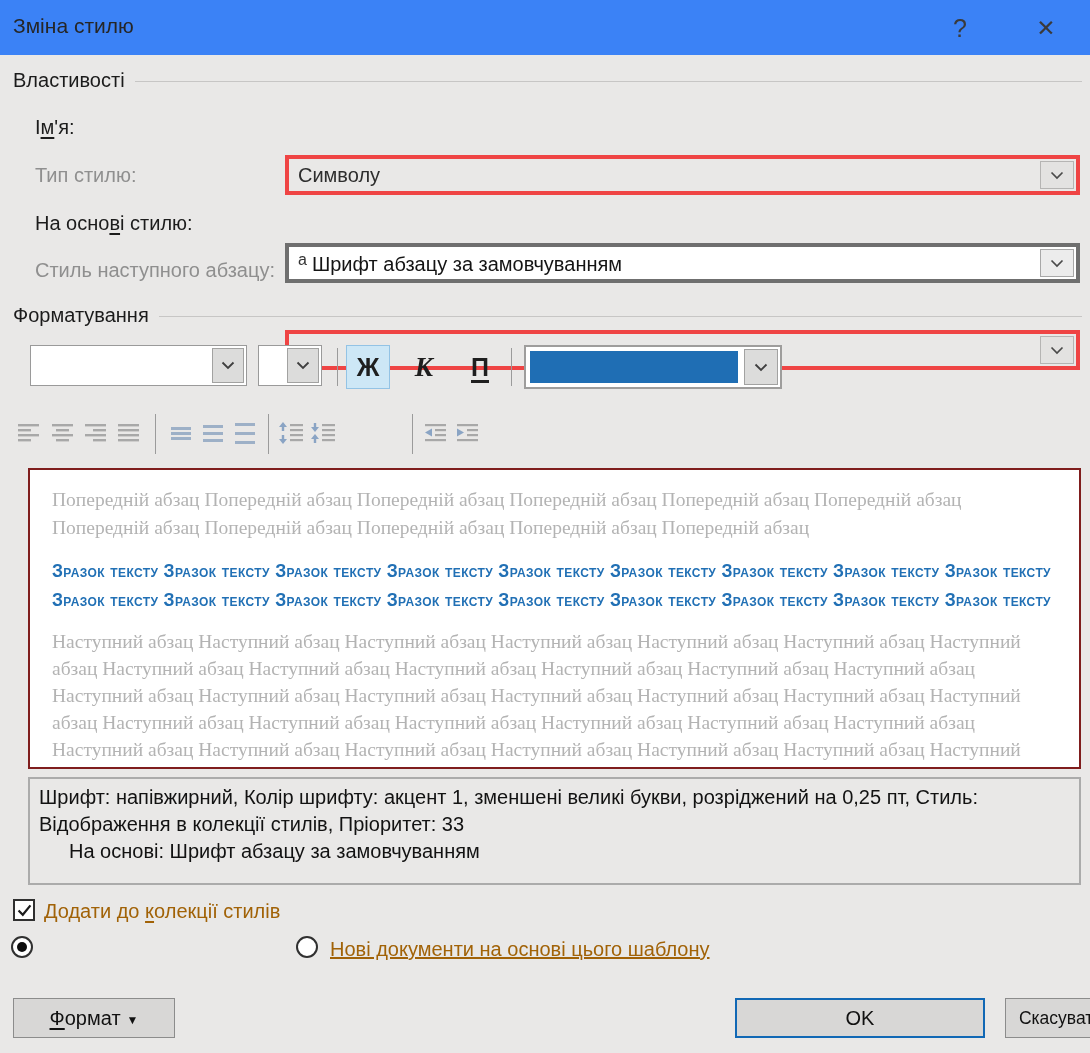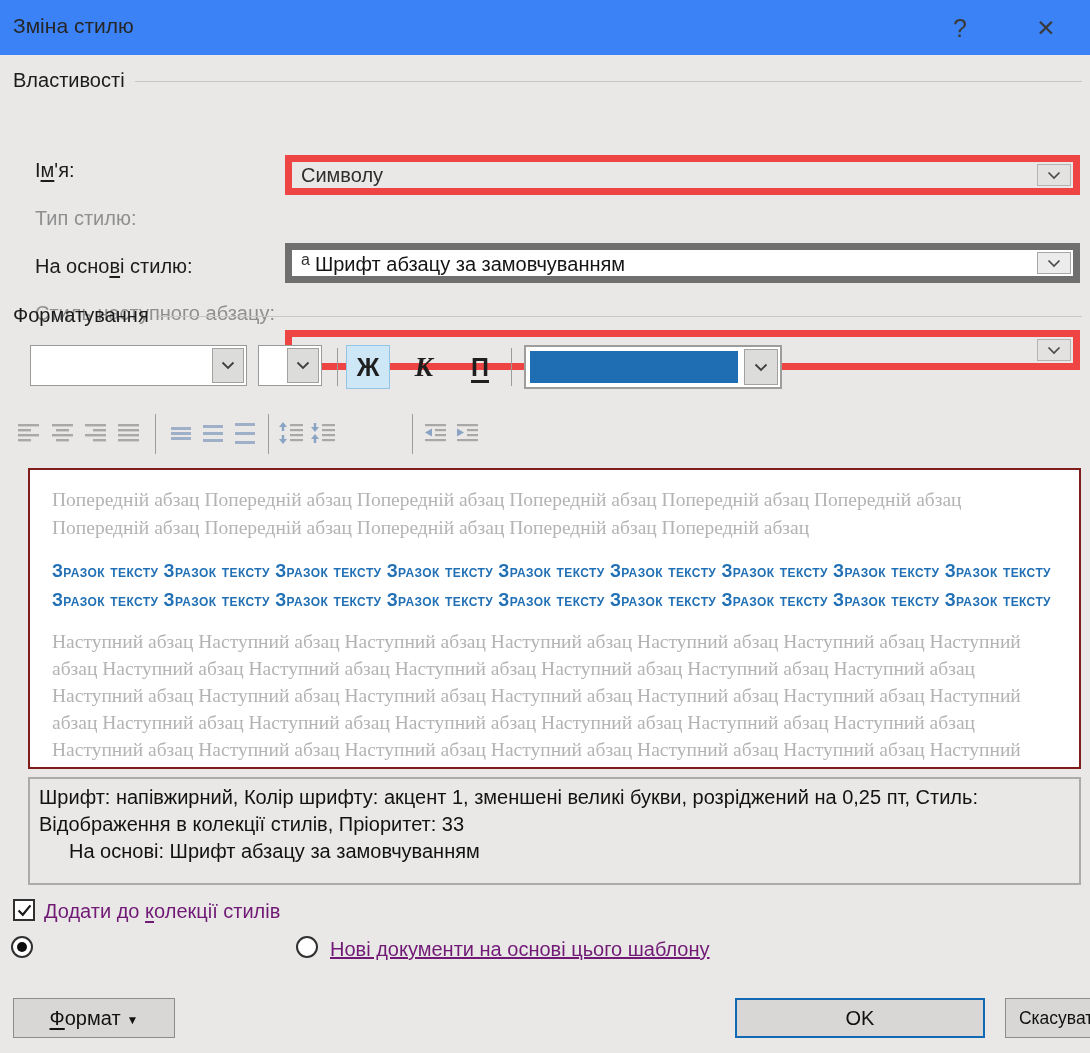--- a/index.html
+++ b/index.html
@@ -14,27 +14,27 @@
   .title   { position:absolute; left:13px; top:14px; font-size:21px; color:#262626; }
   .tb-btn  { position:absolute; top:10px; width:40px; height:36px; display:flex; align-items:center; justify-content:center;
              font-size:25px; color:#3a3a3a; cursor:default; }
   .tb-help  { left:940px; }
   .tb-close { left:1026px; font-size:23px; }
   
   .sect { position:absolute; left:13px; right:8px; display:flex; align-items:center; gap:10px; height:24px; }
   .sect .sect-label { font-size:20px; color:#1b1b1b; white-space:nowrap; }
   .sect .rule { flex:1; height:1px; background:#c7c6c5; margin-top:3px; }
   
-  .lbl { position:absolute; left:35px; font-size:20px; color:#1c1c1c; white-space:nowrap;margin-top:43px; }
+  .lbl { position:absolute; left:35px; font-size:20px; color:#1c1c1c; white-space:nowrap; }
   .lbl.dis { color:#8f8f8f; }
   .key { text-decoration:underline; text-underline-offset:3px; }
   .field { position:absolute; left:285px; width:795px; height:40px; }
   .input { background:#ffffff; border:1px solid #9b9b9b; display:flex; align-items:center; padding-left:4px; }
   .sel-text { background:#5fc2ea; color:#0d3550; font-size:20px; padding:2px 3px; }
-  .combo { border:7px solid #ef4444; background:#e9e8e7; position:relative; display:flex; align-items:center; }
+  .combo { border:4px solid #ef4444; background:#e9e8e7; position:relative; display:flex; align-items:center; }
   .combo.enabled { background:#ffffff; border-color:#6f6f6f; }
   .combo .val { font-size:20px; padding-left:9px; color:#2e2e2e; white-space:nowrap; }
   .combo.enabled .val { color:#141414; }
   .char-ic { font-size:16px; vertical-align:6px; margin-right:5px; color:#333; }
   .arrow-box { position:absolute; top:2px; bottom:2px; right:2px; width:34px;
                background:#e3e2e1; border:1px solid #b5b4b3; display:flex; align-items:center; justify-content:center; }
   .combo.enabled .arrow-box { background:#ececec; border-color:#a8a8a8; }
   
   .tcombo { position:absolute; top:345px; height:41px; background:#ffffff; border:1px solid #9a9a9a; }
   .tcombo .arrow-box { top:2px; bottom:2px; right:2px; width:32px; background:#dcdcdb; border-color:#a2a2a1; }
@@ -64,21 +64,21 @@
   
   .desc { position:absolute; left:28px; top:777px; width:1053px; height:108px; border:2px solid #ababab;
           padding:5px 9px; font-size:20px; line-height:27px; color:#121212; }
   .desc .indent { padding-left:30px; }
   
   .chk-box { position:absolute; left:13px; top:899px; width:22px; height:22px; background:#ffffff; border:2px solid #303030;
              display:flex; align-items:center; justify-content:center; }
   .radio { position:absolute; top:936px; width:22px; height:22px; border-radius:50%; background:#ffffff; border:2px solid #303030;
            display:flex; align-items:center; justify-content:center; }
   .radio .dot { width:10px; height:10px; border-radius:50%; background:#0d0d0d; }
-  .opt-lbl { position:absolute; font-size:20px; color:#701a75; white-space:nowrap; }
+  .opt-lbl { position:absolute; font-size:20px; color:#a16207; white-space:nowrap; }
   
   .btn { position:absolute; top:998px; height:40px; background:#d8d7d6; border:1px solid #8c8c8c;
          display:flex; align-items:center; justify-content:center; font-size:20px; color:#111; }
   .btn-format { left:13px; width:162px; }
   .btn-format .drop { font-size:12px; margin-left:6px; margin-top:3px; }
   .btn-ok { left:735px; width:250px; border:2px solid #1168b5; }
   .btn-cancel { left:1005px; width:112px; font-size:17.5px; }
 </style>
 </head>
 <body>

